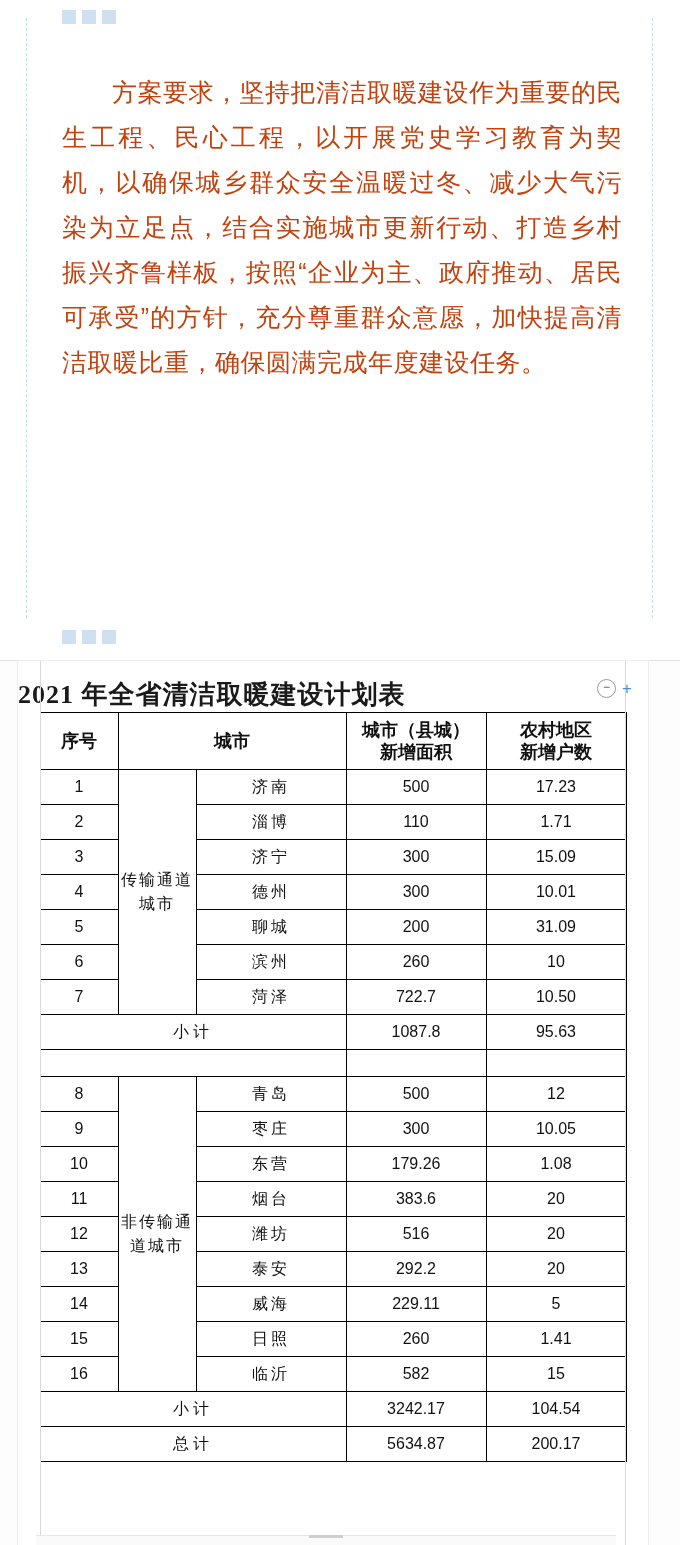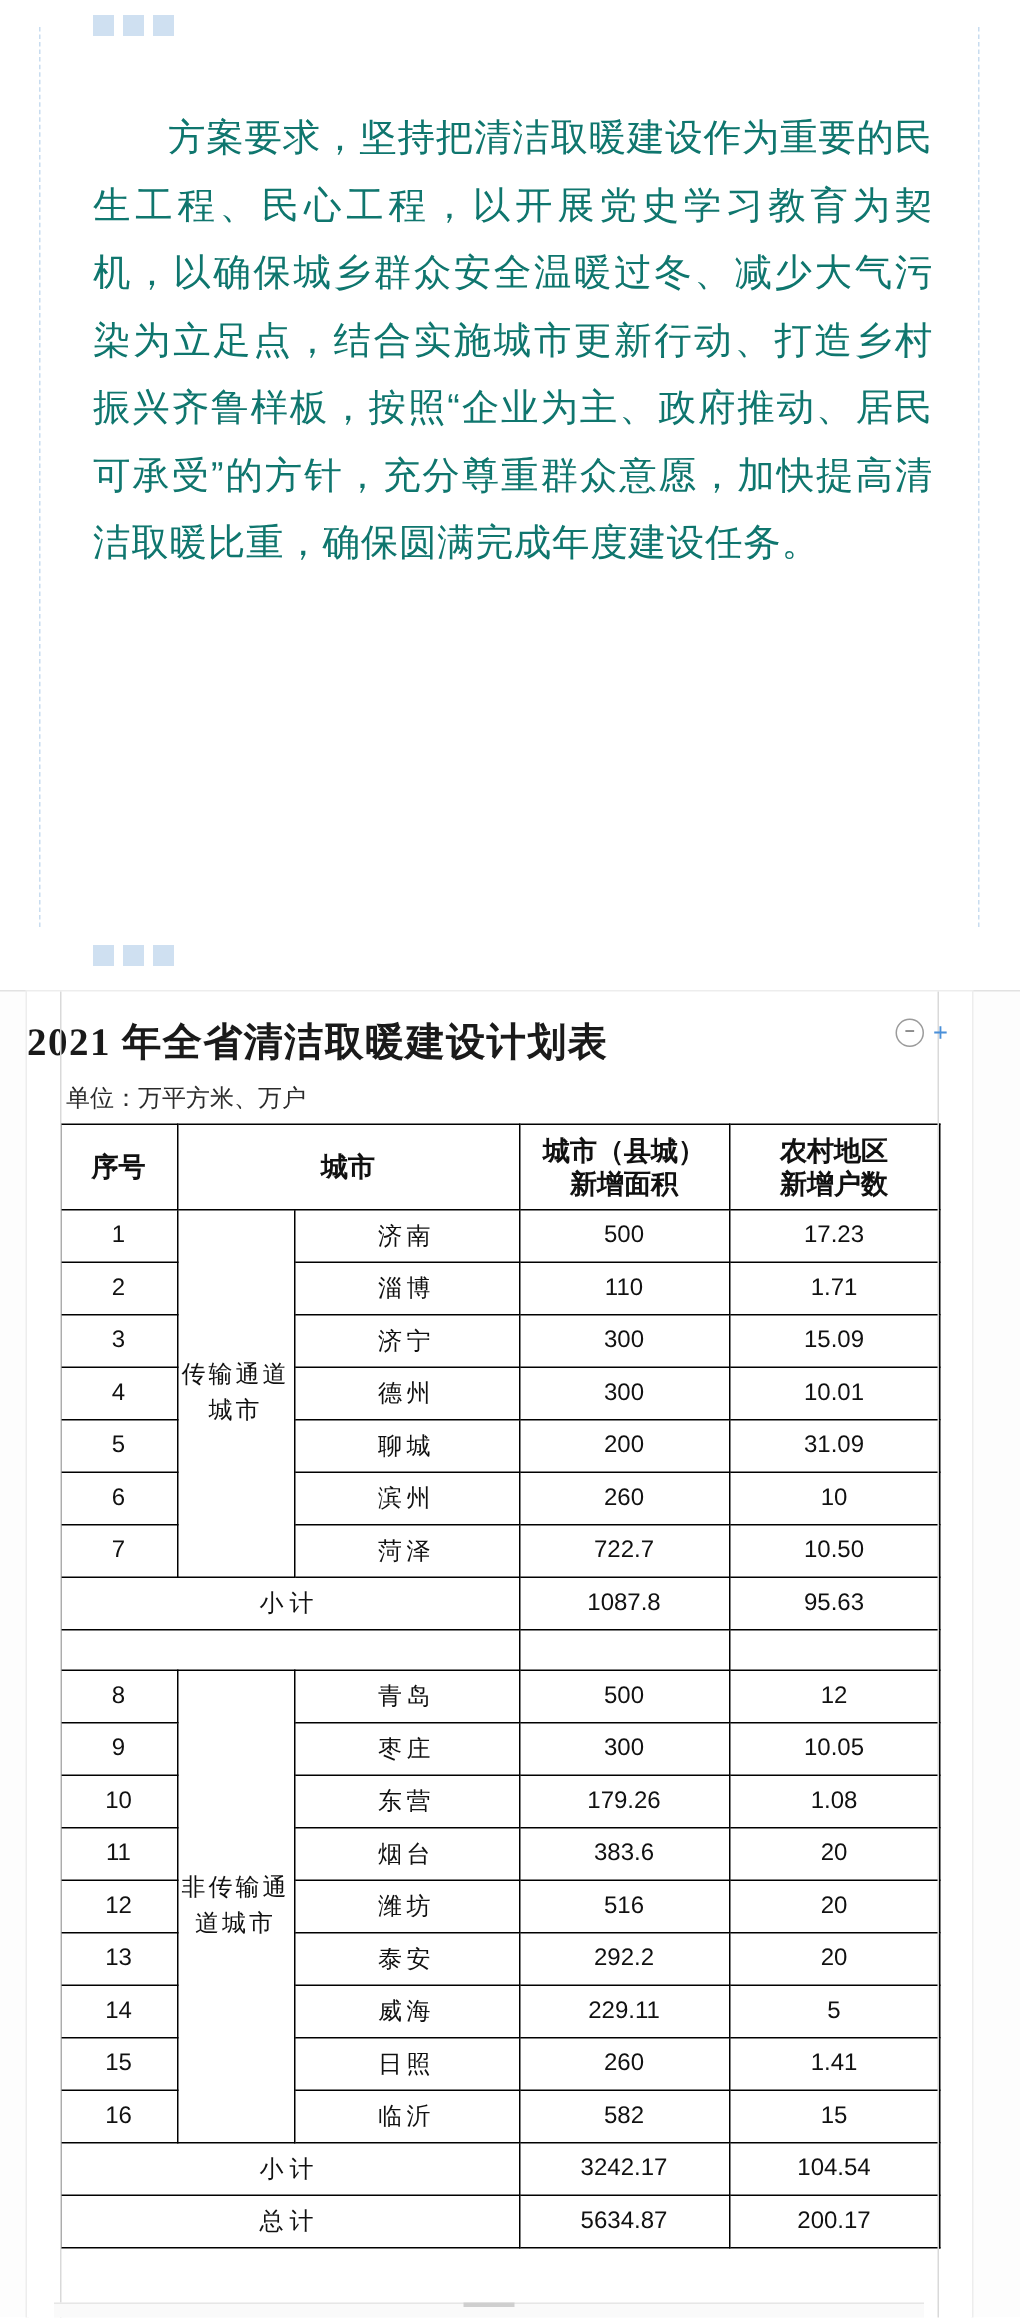--- a/index.html
+++ b/index.html
@@ -48,21 +48,21 @@
     background: #cfe0f1;
   }
   .deco-dots.top-left   { left: 62px;  top: 10px; }
   .deco-dots.bottom-left{ left: 62px;  top: 630px; }
 
   .article-body {
     position: absolute;
     left: 62px;
     top: 70px;
     width: 560px;
-    color: #0f766e;
+    color: #c2410c;
     font-size: 25px;
     line-height: 45px;
     letter-spacing: 0.5px;
     text-align: justify;
   }
   .article-body p {
     margin: 0 0 26px 0;
     text-indent: 50px;
   }
   .article-body p:last-child { margin-bottom: 0; }
@@ -228,21 +228,20 @@
   <div class="doc-page">
     <div class="page-guide l"></div>
     <div class="page-guide r"></div>
 
     <div class="zoom-ctrl">
       <span class="circle">−</span>
       <span class="plus">+</span>
     </div>
 
     <div class="doc-title">2021 年全省清洁取暖建设计划表</div>
-    <div class="doc-unit">单位：万平方米、万户</div>
 
     <table class="plan">
       <colgroup>
         <col style="width:78px">
         <col style="width:78px">
         <col style="width:150px">
         <col style="width:140px">
         <col style="width:140px">
       </colgroup>
       <thead>

